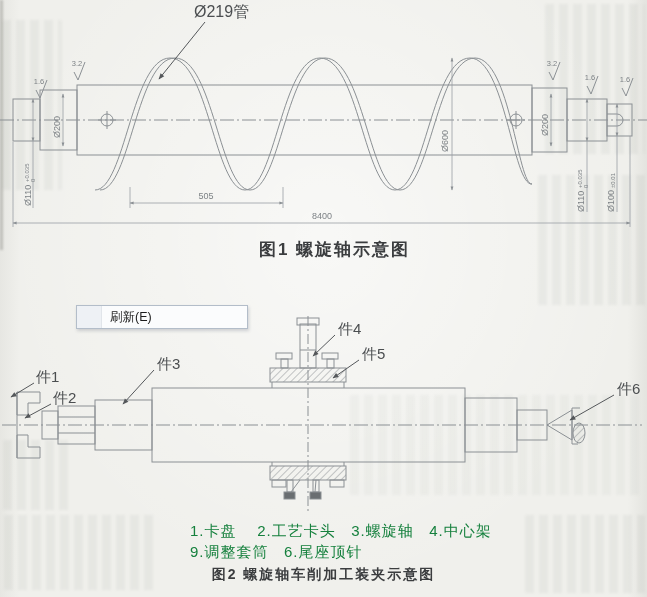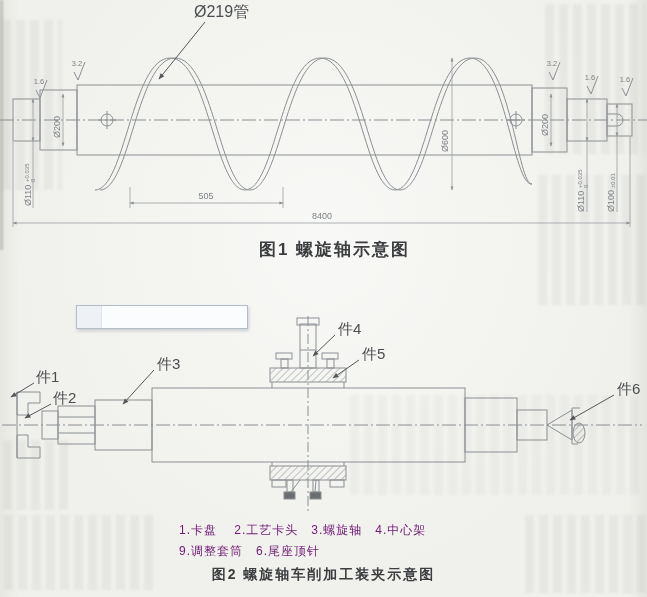--- a/index.html
+++ b/index.html
@@ -23,21 +23,21 @@
   svg{position:absolute;left:0;}
   #fig1-svg{top:0;}
   #fig2-svg{top:310px;}
   .caption{
     position:absolute;left:0;width:647px;text-align:center;
     font-weight:bold;color:#3b3d3f;letter-spacing:2px;
   }
   #fig1-caption{top:238px;font-size:17px;padding-left:11px;}
   #fig2-caption{top:566px;font-size:14px;}
   .legend{
-    position:absolute;left:179px;color:#701a75;font-size:12px;
+    position:absolute;left:190px;color:#15803d;font-size:15px;
     white-space:pre;line-height:21px;letter-spacing:1px;
   }
   #legend-line1{top:520px;}
   #legend-line2{top:541px;}
   .context-menu{
     position:absolute;left:76px;top:305px;width:172px;height:24px;
     background:#fbfcfd;border:1px solid #b3bdc9;
     box-shadow:1px 2px 3px rgba(90,100,115,.25);
     display:flex;align-items:stretch;box-sizing:border-box;
   }
@@ -260,13 +260,14 @@
   <text class="lbl" font-size="15" x="362" y="359">件5</text>
   <text class="lbl" font-size="15" x="617" y="394">件6</text>
 </svg>
 
 <div id="legend-line1" class="legend">1.卡盘    2.工艺卡头   3.螺旋轴   4.中心架</div>
 <div id="legend-line2" class="legend">9.调整套筒   6.尾座顶针</div>
 <div id="fig2-caption" class="caption">图2  螺旋轴车削加工装夹示意图</div>
 
 <div class="context-menu">
   <div class="gutter"></div>
+  <div class="item-label">刷新(E)</div>
 </div>
 
 </body></html>

